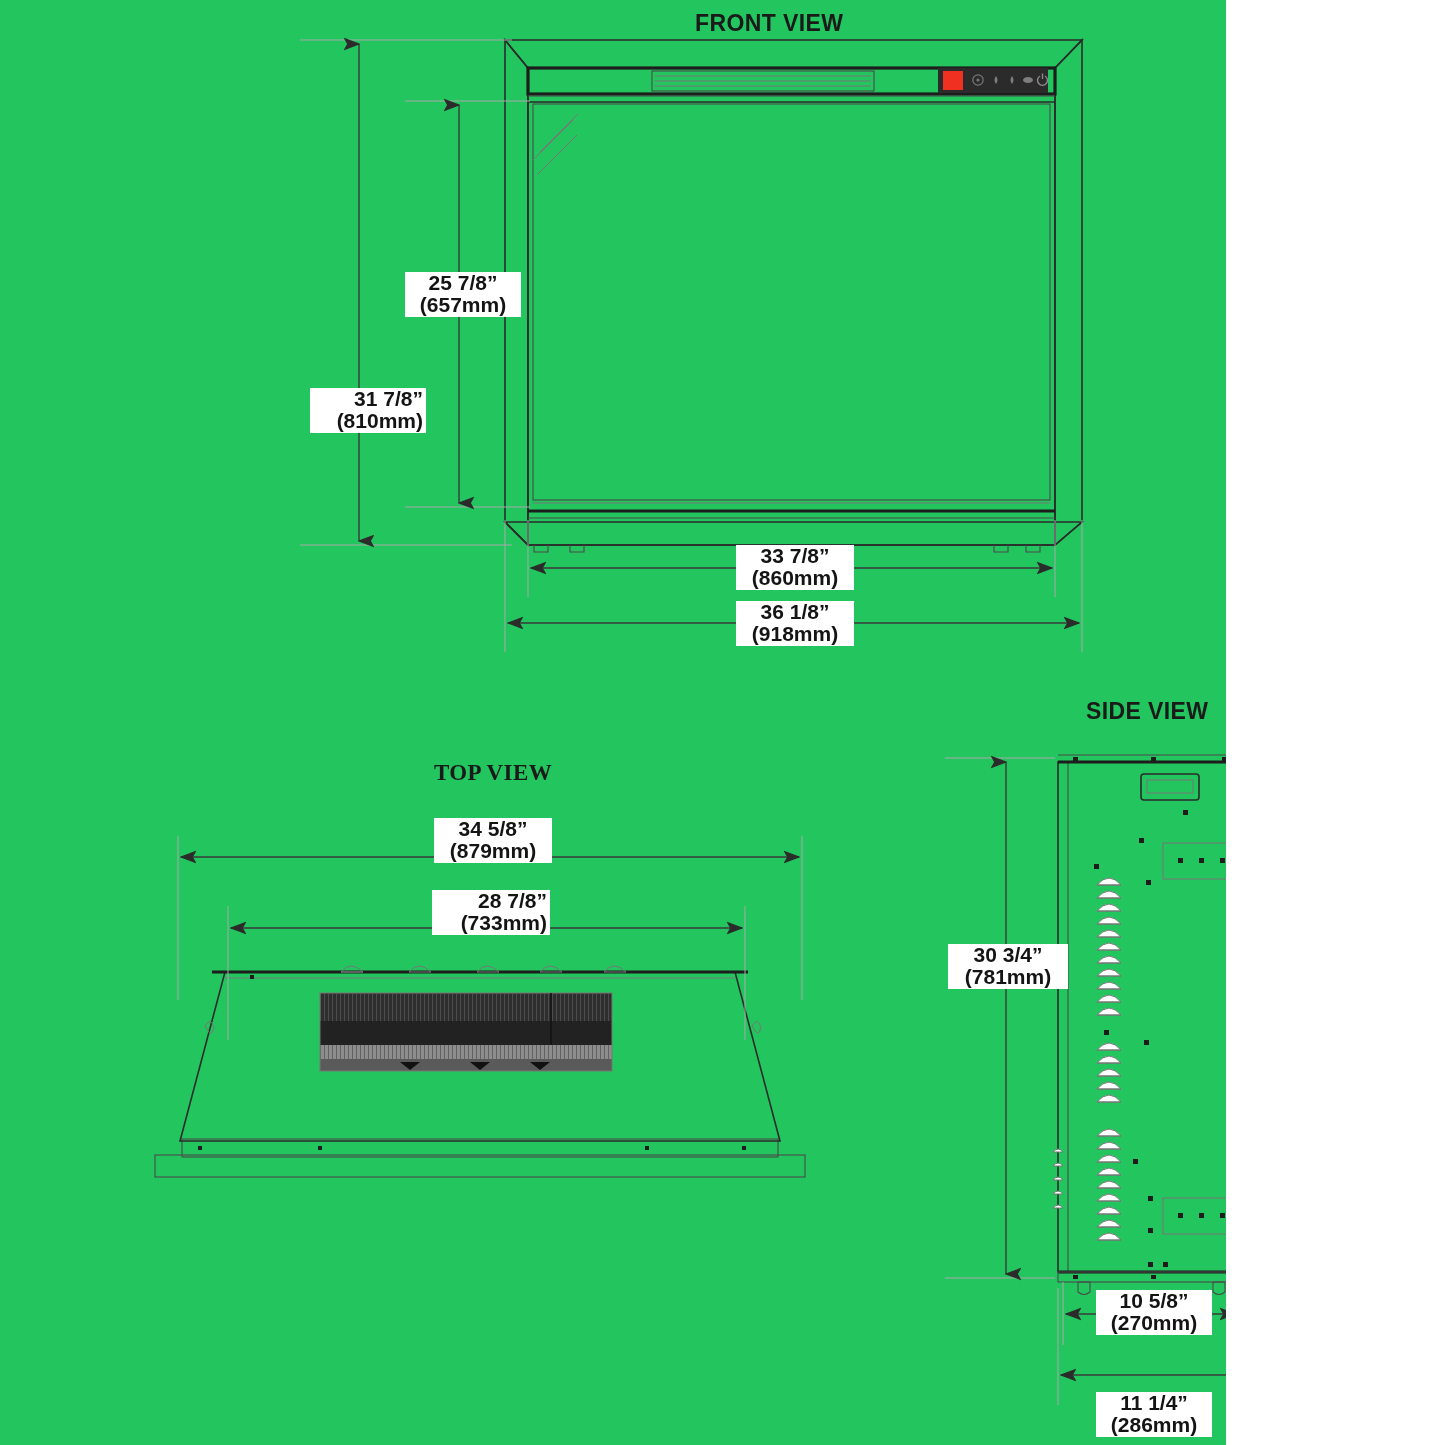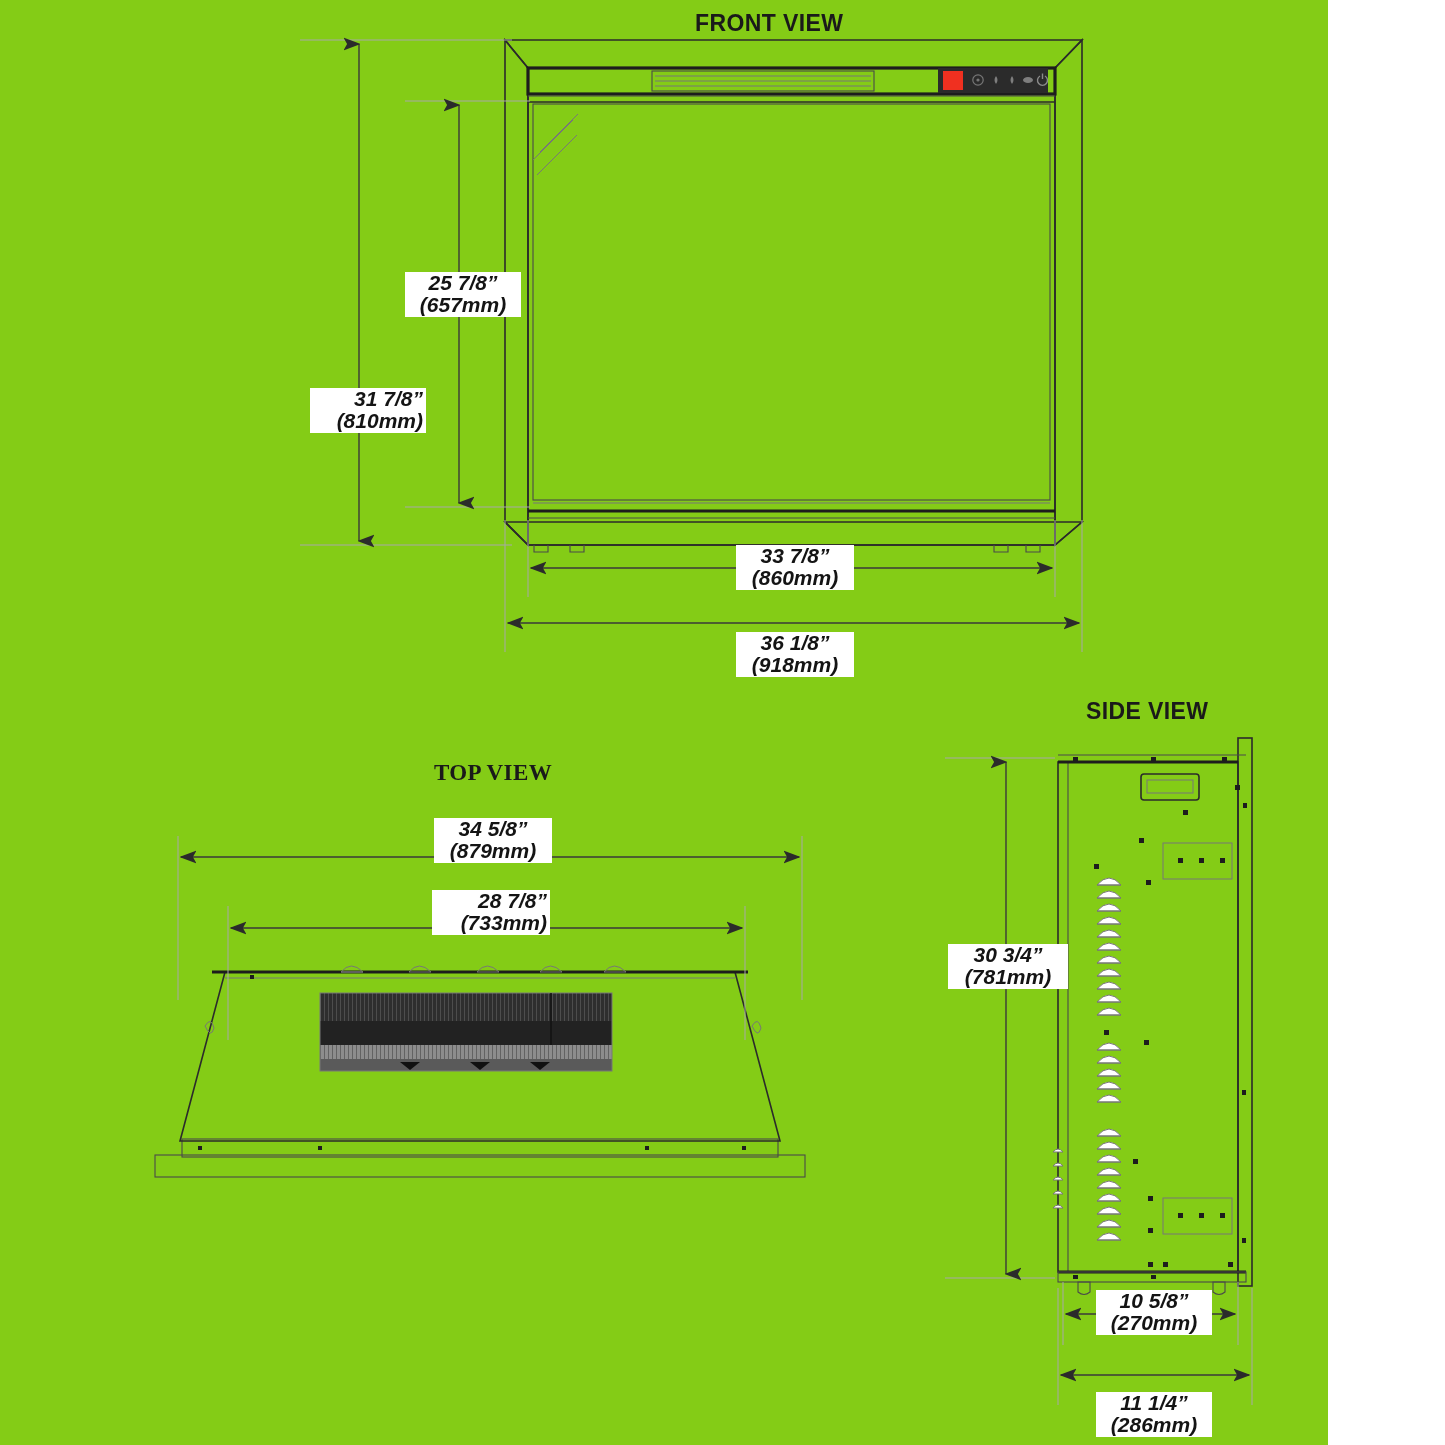--- a/index.html
+++ b/index.html
@@ -6,44 +6,43 @@
     margin: 0;
     padding: 0;
     background: #ffffff;
   }
   body {
     font-family: "Liberation Sans", sans-serif;
     color: #000000;
   }
   #sheet {
     position: relative;
-    width: 1328px;
+    width: 1226px;
     height: 1445px;
-    background: #84cc16;
+    background: #22c55e;
     overflow: hidden;
   }
   .view-title {
     position: absolute;
     font-size: 23px;
     font-weight: bold;
     letter-spacing: 0.4px;
     color: #1a1a1a;
     white-space: nowrap;
   }
   .dim-label {
     position: absolute;
     font-size: 21px;
     font-weight: bold;
     line-height: 1.06;
     text-align: center;
     color: #141414;
     white-space: nowrap;
     background: #ffffff;
     padding: 0 3px;
-    font-style: italic;
   }
   svg.layer {
     position: absolute;
     left: 0;
     top: 0;
     width: 1445px;
     height: 1445px;
     pointer-events: none;
   }
   .hl { stroke: #a8a8a8; stroke-width: 1; fill: none; }      
@@ -320,21 +319,21 @@
   <div class="dim-label" style="left:310px; top:388px; width:110px;text-align:right;">
     <div>31 7/8”</div>
     <div>(810mm)</div>
   </div>
 
   <div class="dim-label" style="left:736px; top:545px; width:112px;">
     <div>33 7/8”</div>
     <div>(860mm)</div>
   </div>
 
-  <div class="dim-label" style="left:736px; top:601px; width:112px;margin-top:31px;">
+  <div class="dim-label" style="left:736px; top:601px; width:112px;">
     <div>36 1/8”</div>
     <div>(918mm)</div>
   </div>
 
   <div class="dim-label" style="left:434px; top:818px; width:112px;text-align:center;">
     <div>34 5/8”</div>
     <div>(879mm)</div>
   </div>
 
   <div class="dim-label" style="left:432px; top:890px; width:112px;text-align:right;">

